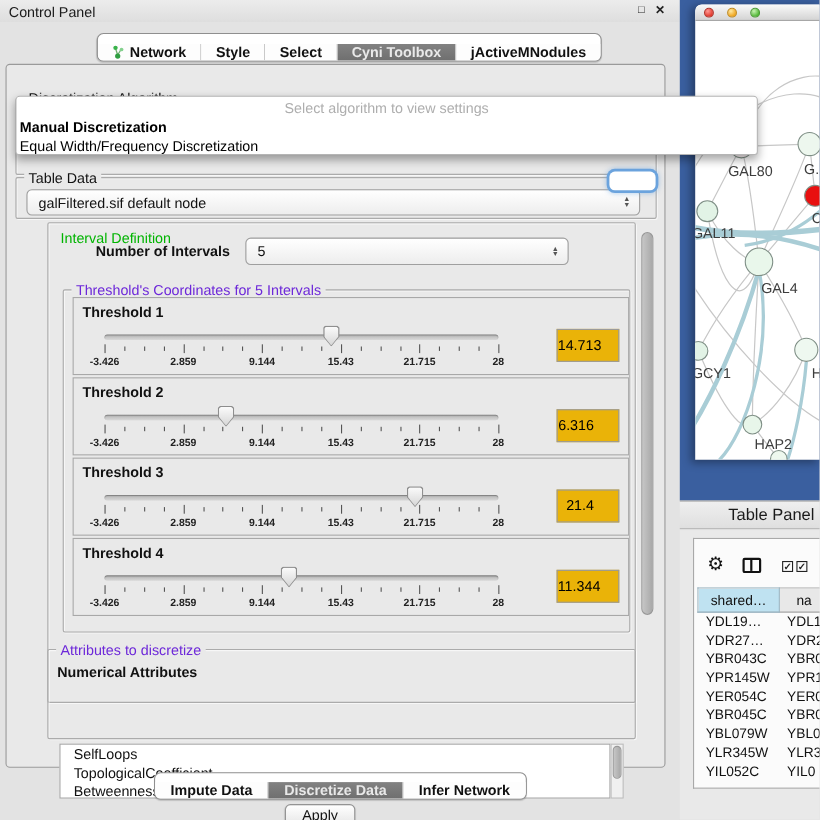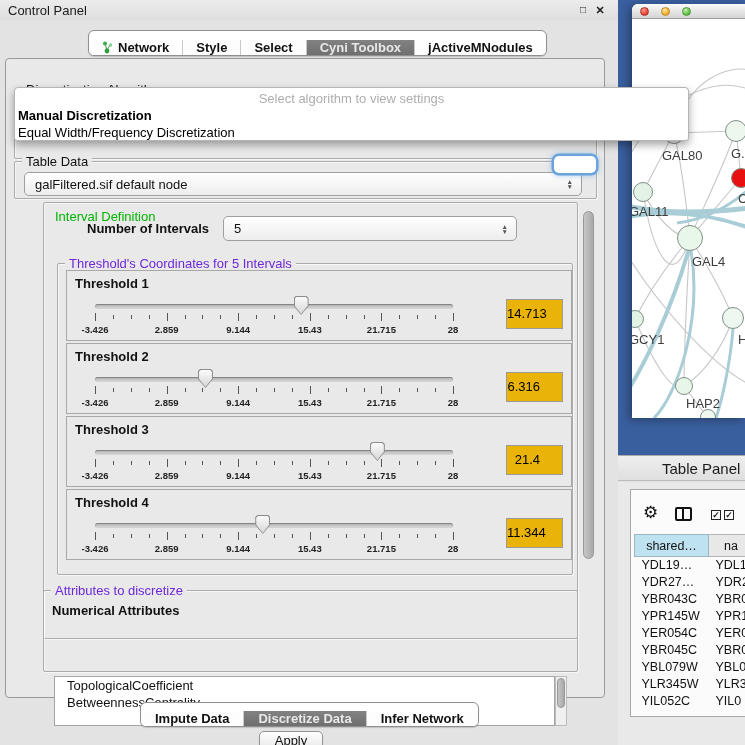--- a/index.html
+++ b/index.html
@@ -191,20 +191,21 @@
     </div>
     <div id="thresholds-host"></div>
 
     <div class="vthumb" style="left:577px; top:152px; width:11px; height:348px;"></div>
 
     <div class="group" style="left:37px; top:531px; width:535px; height:82px;">
       <span class="group-title gt-blue">Attributes to discretize</span>
       <div class="abs" style="left:8px; top:12px; font-size:13px; font-weight:bold; color:#111;">Numerical Attributes</div>
     </div>
     <div id="attr-list" class="abs">
+        <div class="attr-item">SelfLoops</div>
         <div class="attr-item">TopologicalCoefficient</div>
         <div class="attr-item">BetweennessCentrality</div>
       </div>
     <div id="attr-scroll" class="abs">
       <div class="vthumb" style="left:1px; top:1px; width:8px; height:30px;"></div>
     </div>
 
     <div id="apply-btn" class="abs">Apply</div>
 
     <div id="focus-combo" class="abs"></div>

